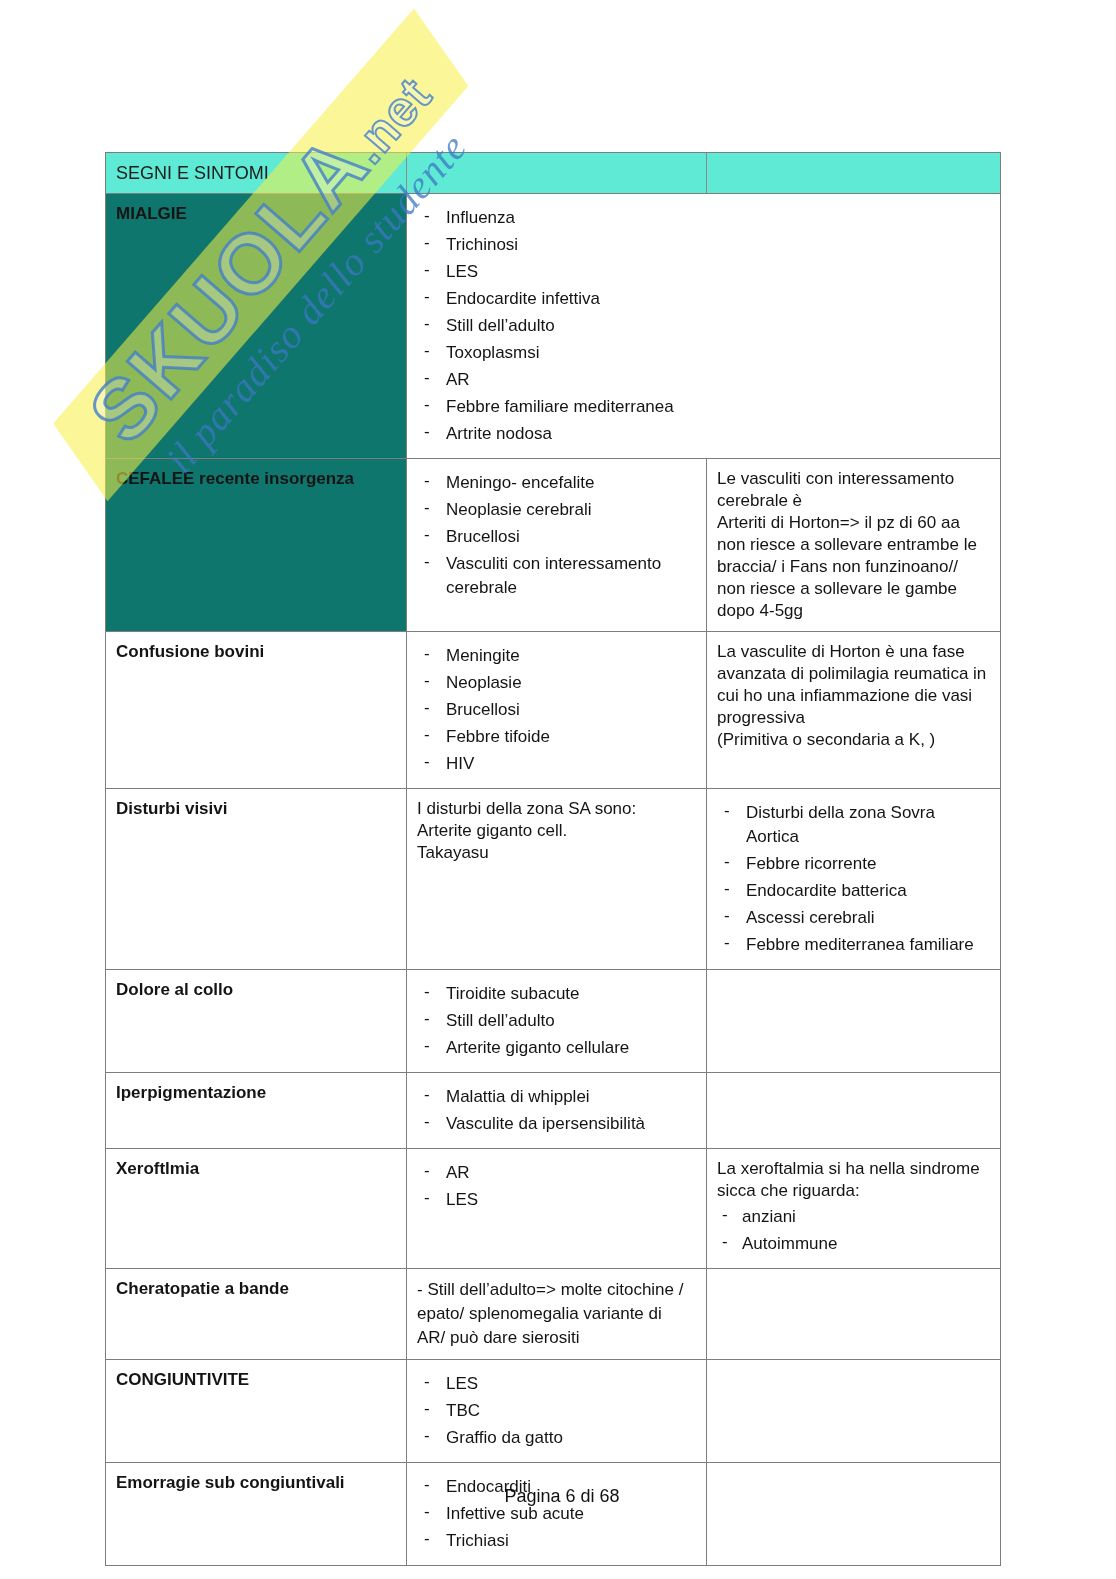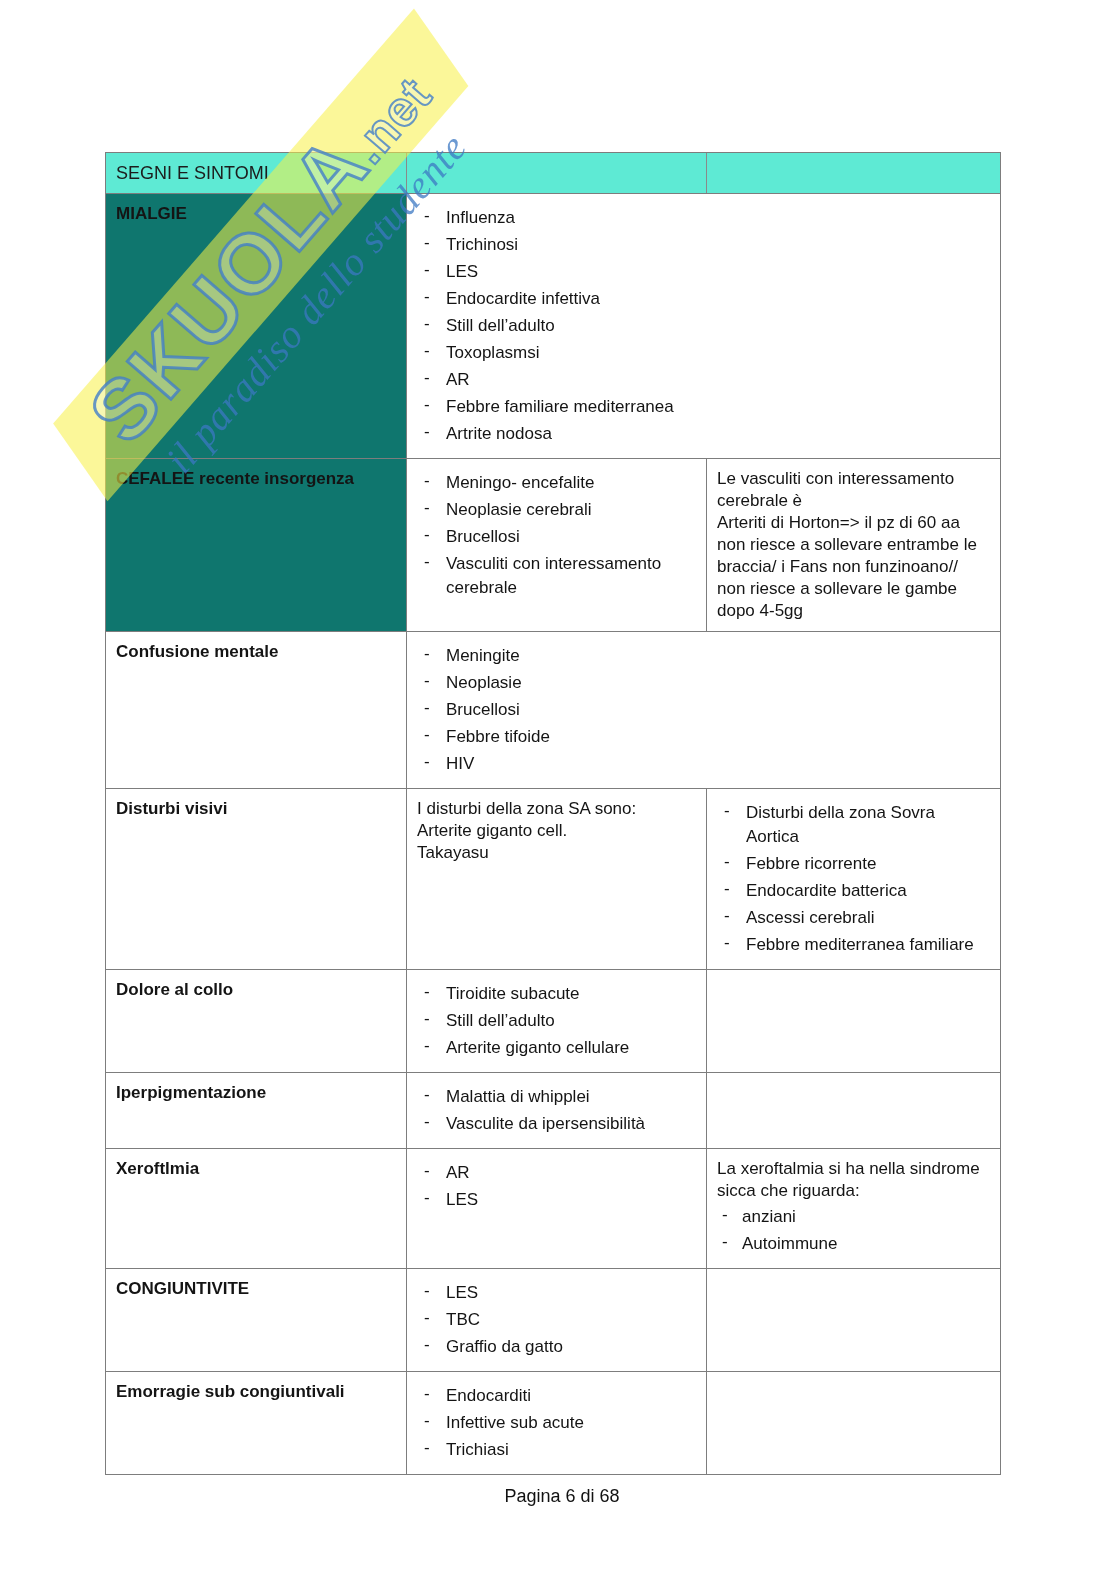--- a/index.html
+++ b/index.html
@@ -119,30 +119,34 @@
               <li>Brucellosi</li>
               <li>Vasculiti con interessamento cerebrale</li>
             </ul>
           </div>
           <div class="cell note">
             <div class="note-text">Le vasculiti con interessamento cerebrale è
 Arteriti di Horton=&gt; il pz di 60 aa non riesce a sollevare entrambe le braccia/ i Fans non funzinoano// non riesce a sollevare le gambe dopo 4-5gg</div>
           </div>
         </div>
         <div class="row">
-          <div class="cell symptom">Confusione mentale</div>
+          <div class="cell symptom">Confusione bovini</div>
           <div class="cell causes">
             <ul class="dash-list">
               <li>Meningite</li>
               <li>Neoplasie</li>
               <li>Brucellosi</li>
               <li>Febbre tifoide</li>
               <li>HIV</li>
             </ul>
           </div>
+          <div class="cell note">
+            <div class="note-text">La vasculite di Horton è una fase avanzata di polimilagia reumatica in cui ho una infiammazione die vasi progressiva
+(Primitiva o secondaria a K, )</div>
+          </div>
         </div>
         <div class="row">
           <div class="cell symptom">Disturbi visivi</div>
           <div class="cell note">
             <div class="note-text">I disturbi della zona SA sono:
 Arterite giganto cell.
 Takayasu</div>
           </div>
           <div class="cell causes">
             <ul class="dash-list">
@@ -185,20 +189,27 @@
           </div>
           <div class="cell note">
             <div class="note-text">La xeroftalmia si ha nella sindrome sicca che riguarda:</div>
             <ul class="dash-list note-list">
               <li>anziani</li>
               <li>Autoimmune</li>
             </ul>
           </div>
         </div>
         <div class="row">
+          <div class="cell symptom">Cheratopatie a bande</div>
+          <div class="cell causes">
+            <div class="plain-text">- Still dell’adulto=&gt; molte citochine / epato/ splenomegalia variante di AR/ può dare sierositi</div>
+          </div>
+          <div class="cell note"></div>
+        </div>
+        <div class="row">
           <div class="cell symptom">CONGIUNTIVITE</div>
           <div class="cell causes">
             <ul class="dash-list">
               <li>LES</li>
               <li>TBC</li>
               <li>Graffio da gatto</li>
             </ul>
           </div>
           <div class="cell note"></div>
         </div>

